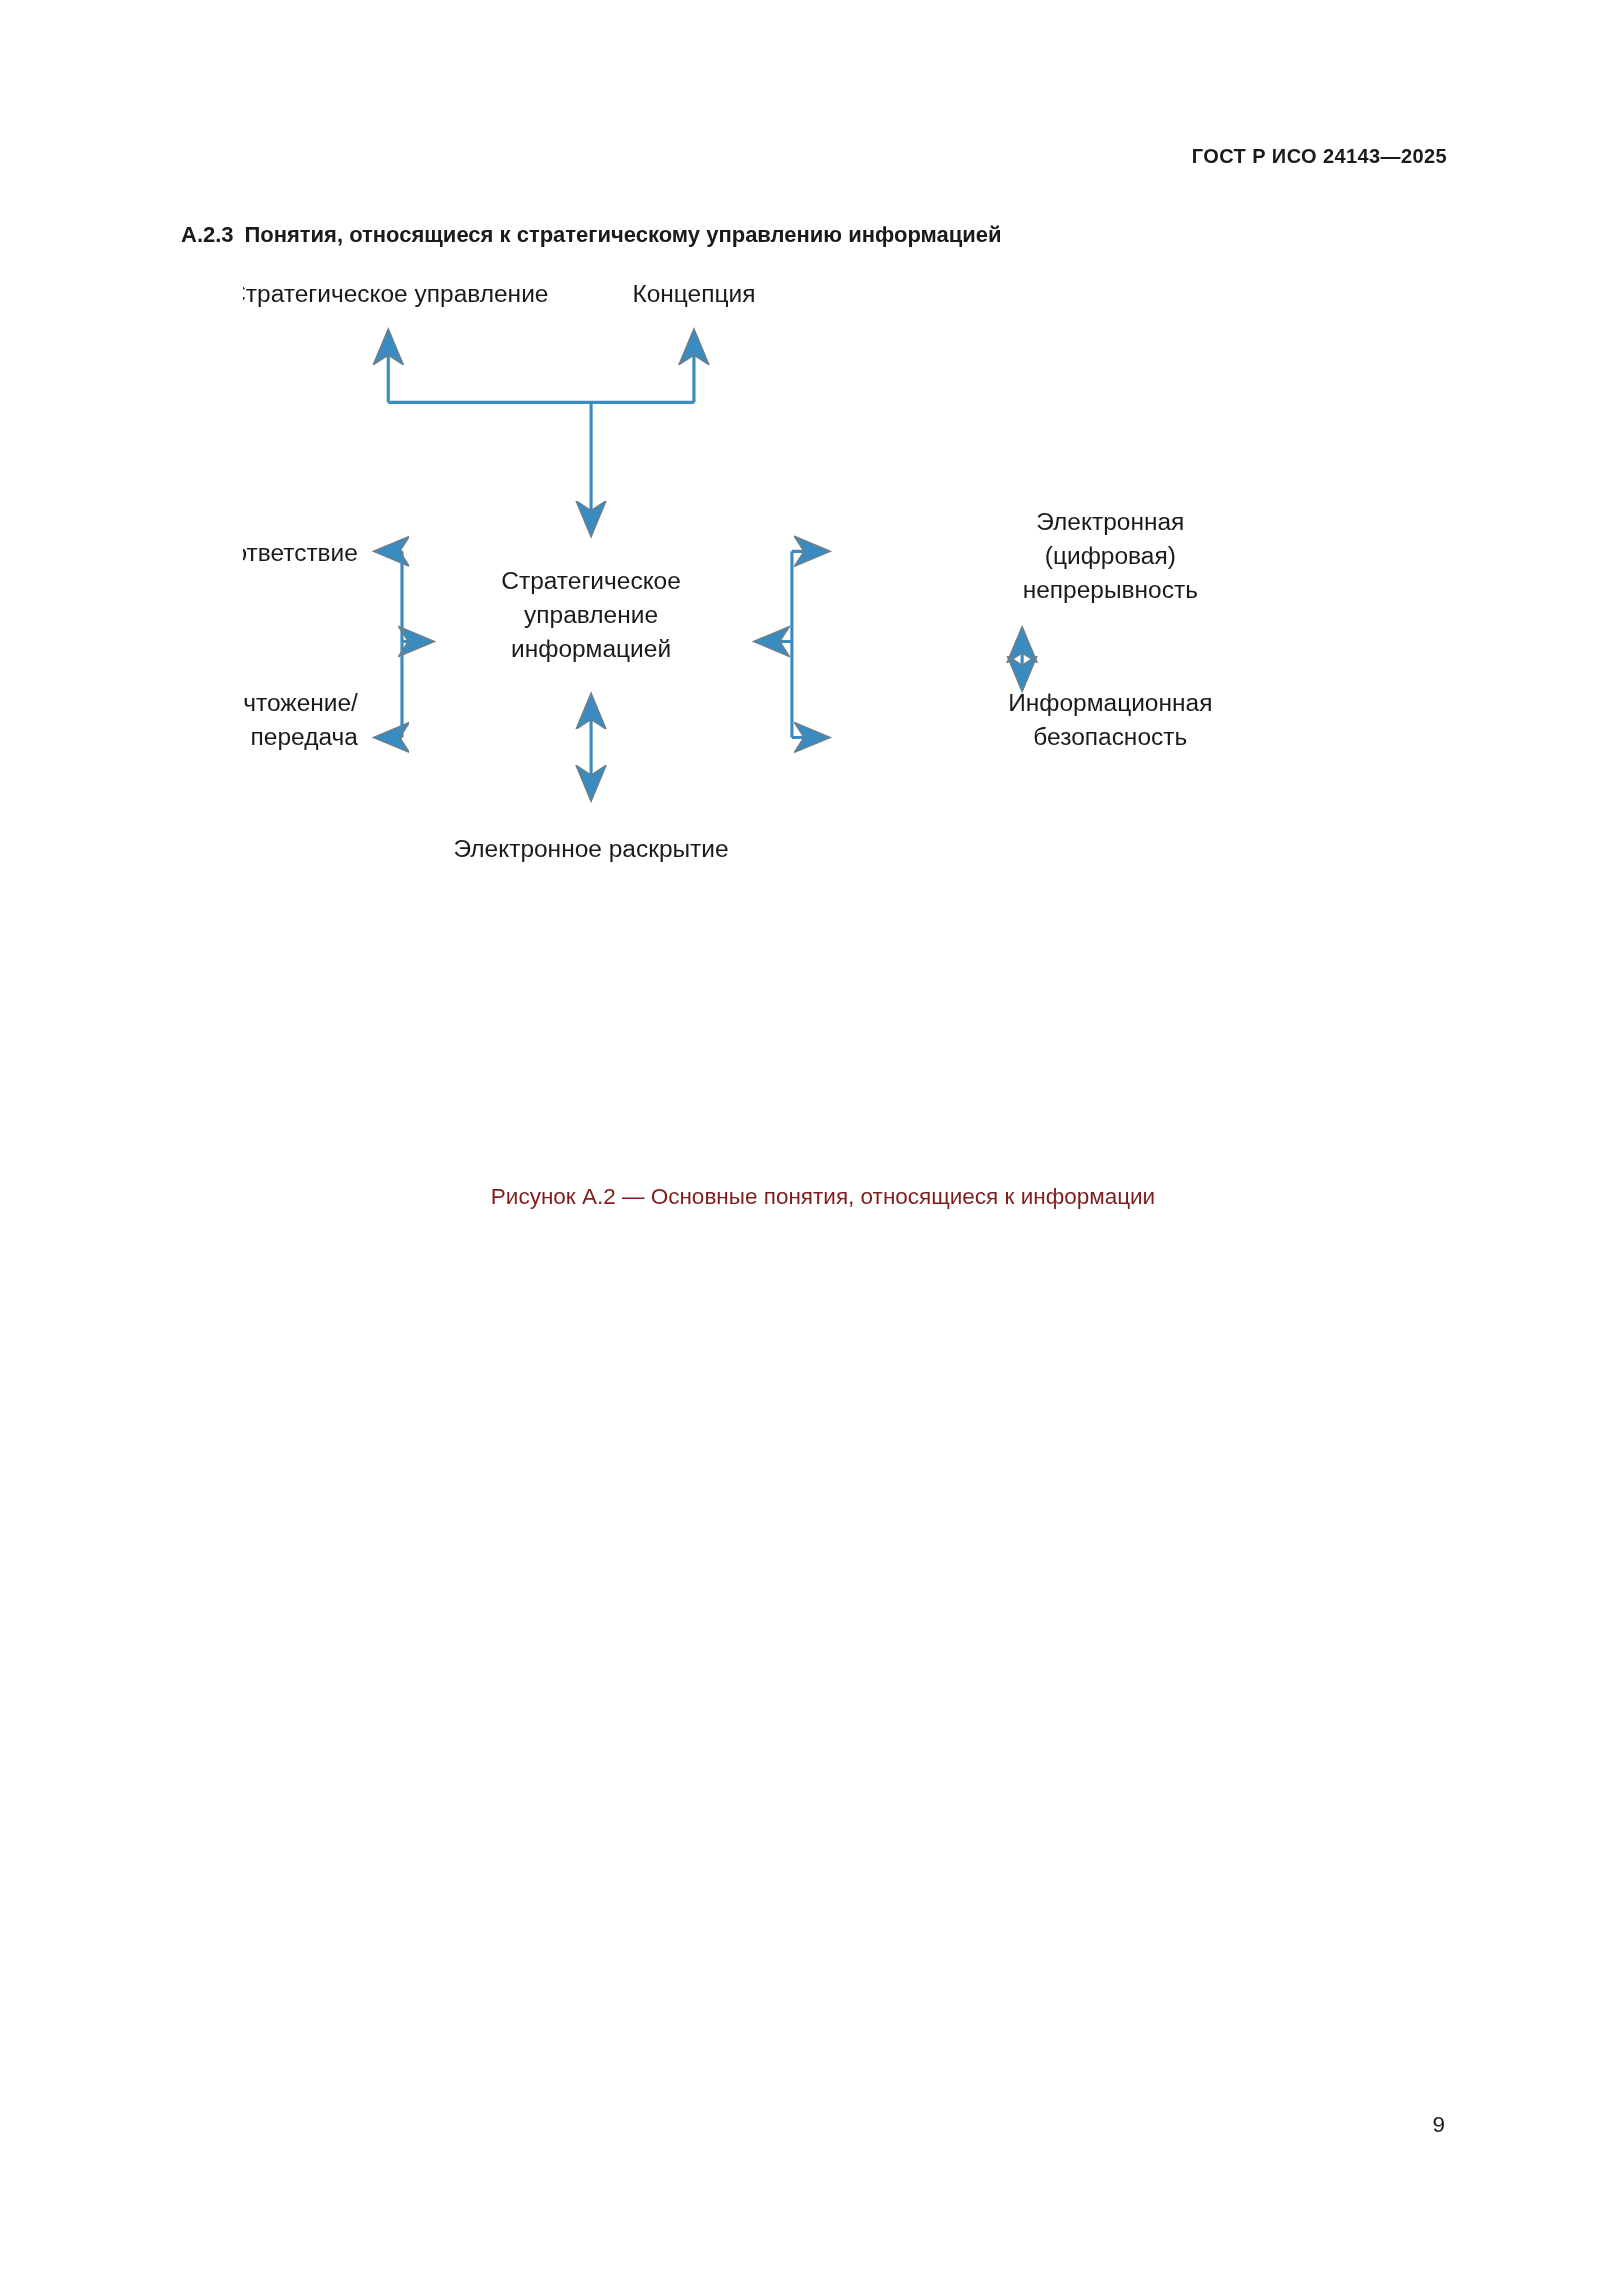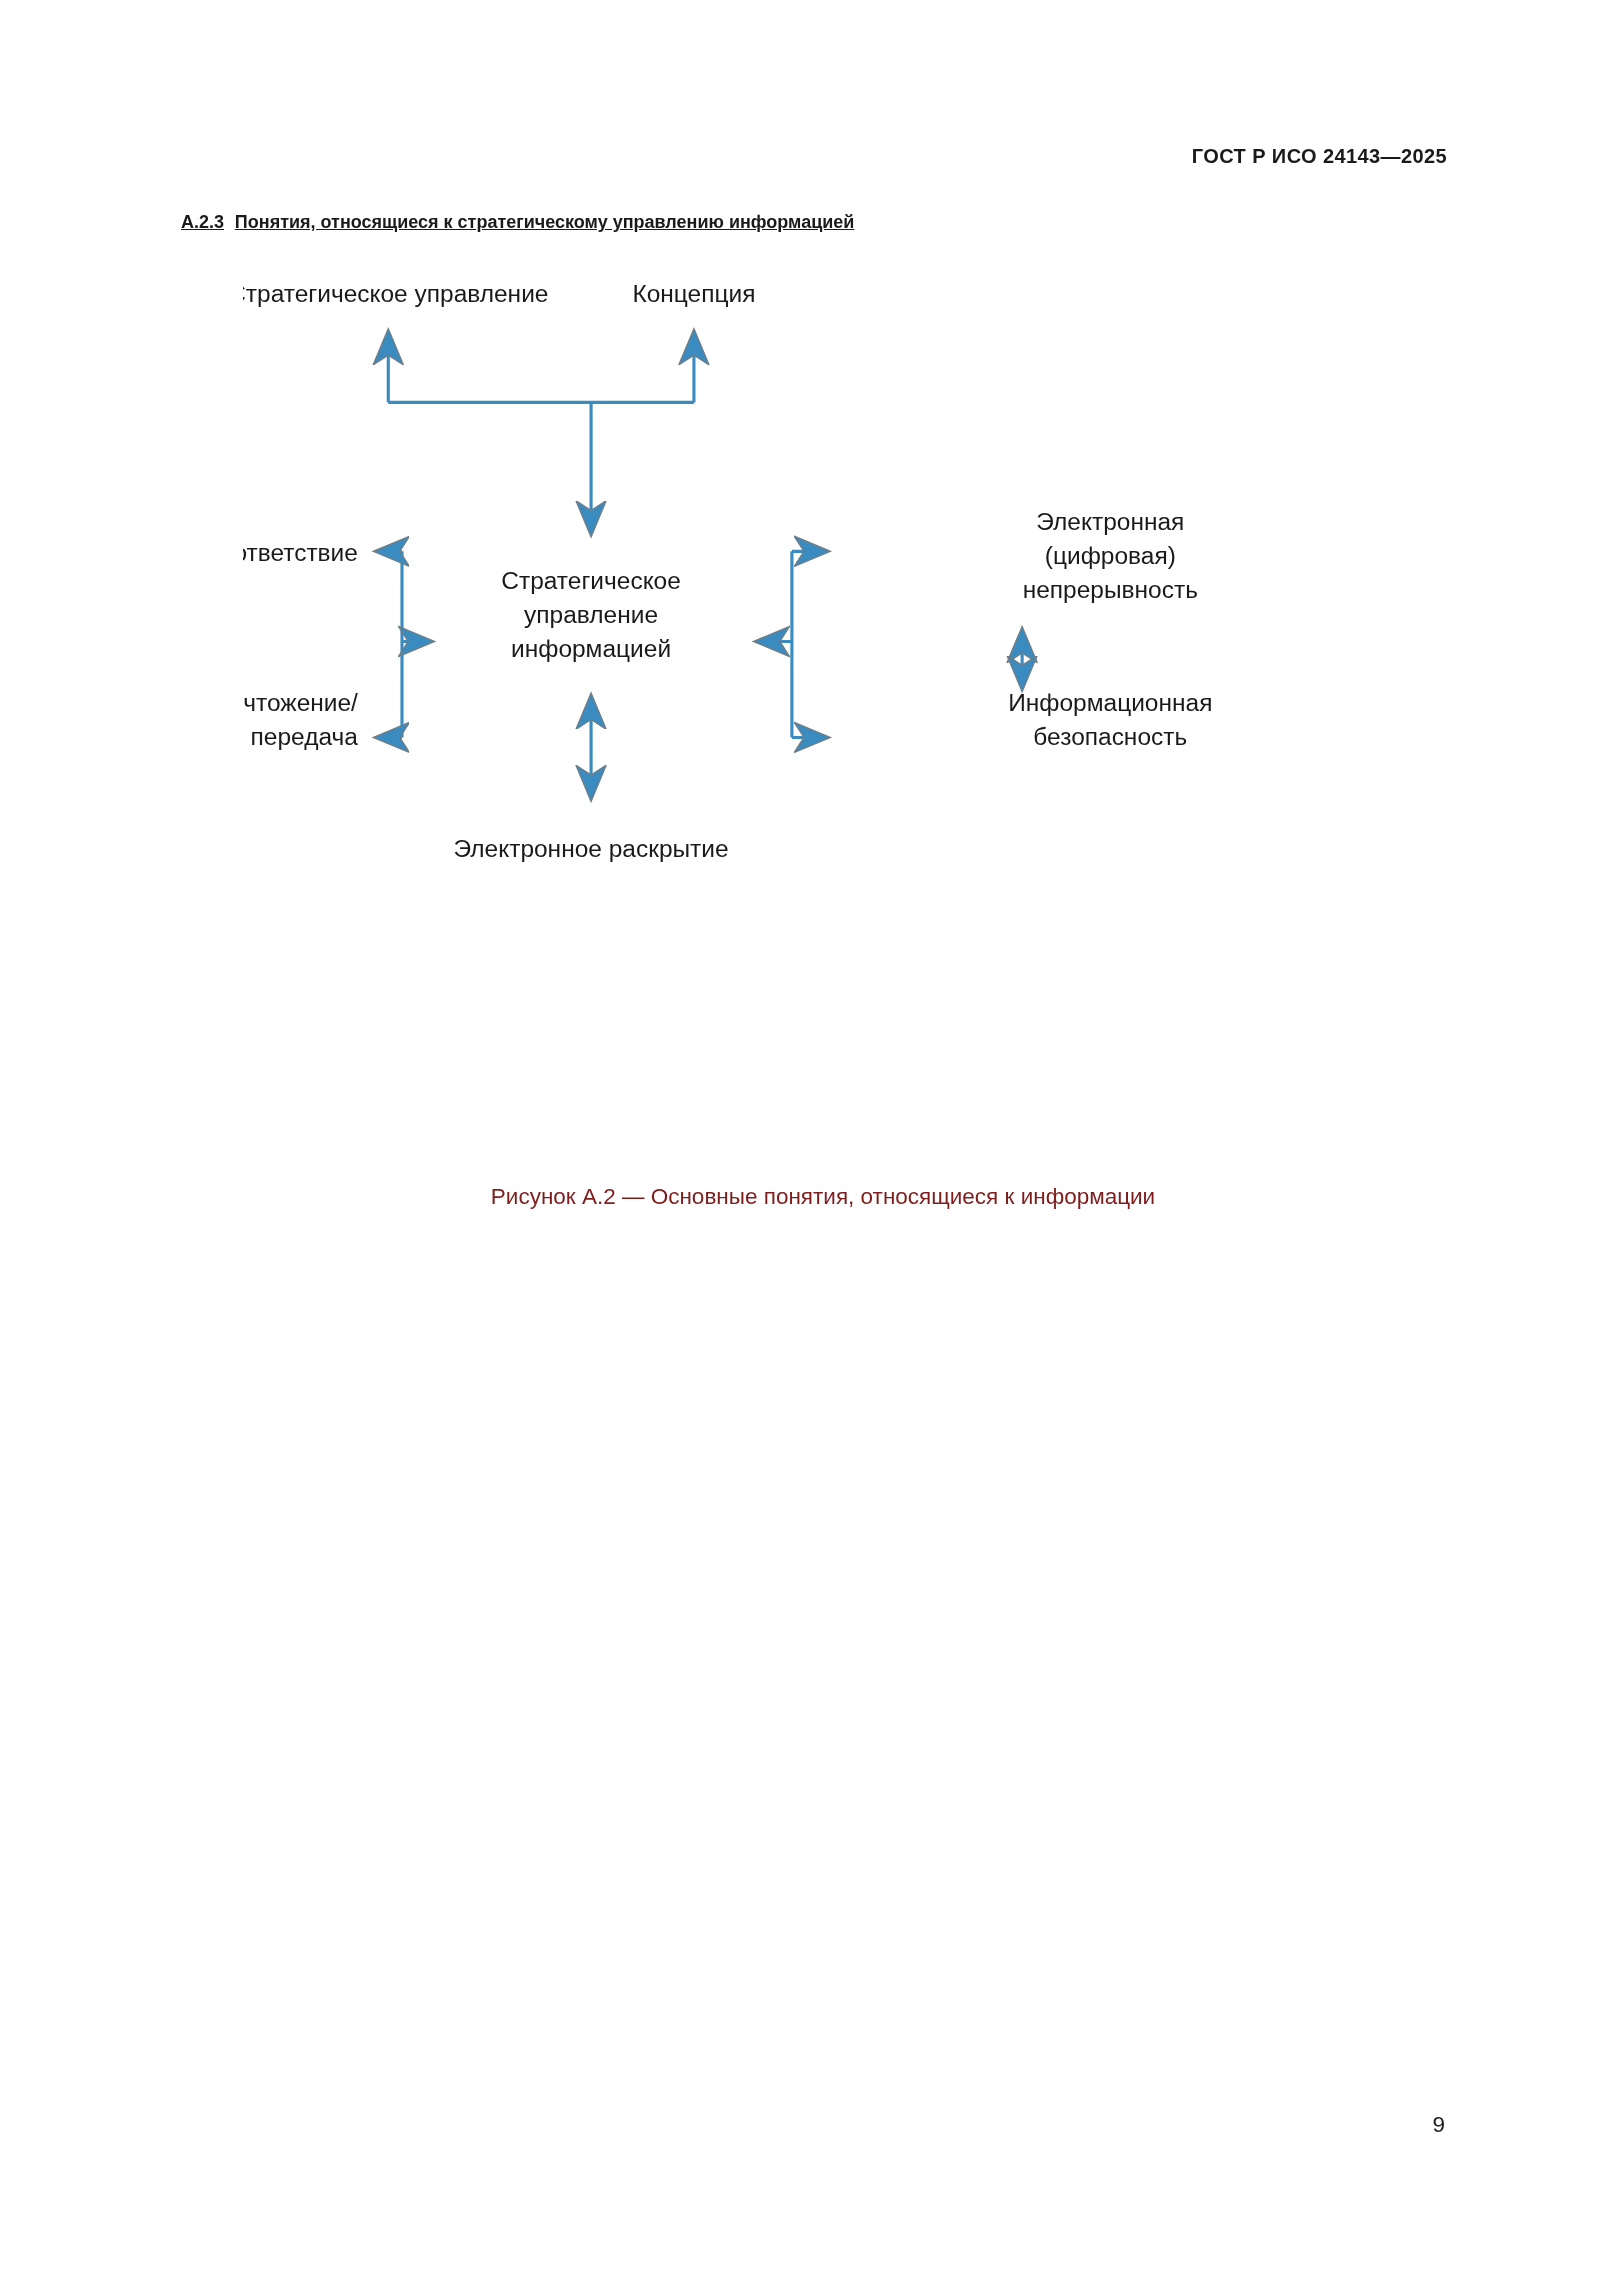--- a/index.html
+++ b/index.html
@@ -23,28 +23,27 @@
     right: 174px;
     font-family: "Liberation Sans", sans-serif;
     font-size: 20px;
     font-weight: bold;
     letter-spacing: 0.4px;
     color: #1a1a1a;
     white-space: nowrap;
   }
   .section-heading {
     position: absolute;
-    top: 212px;
+    top: 222px;
     left: 181px;
     font-family: "Liberation Sans", sans-serif;
-    font-size: 18px;
+    font-size: 22px;
     font-weight: bold;
     color: #1a1a1a;
     white-space: nowrap;
-    text-decoration: underline;
   }
   .section-heading .num {
     margin-right: 10.8px;
   }
   .figure-wrap {
     position: absolute;
     top: 277px;
     left: 0;
     width: 1621px;
     height: 667px;

